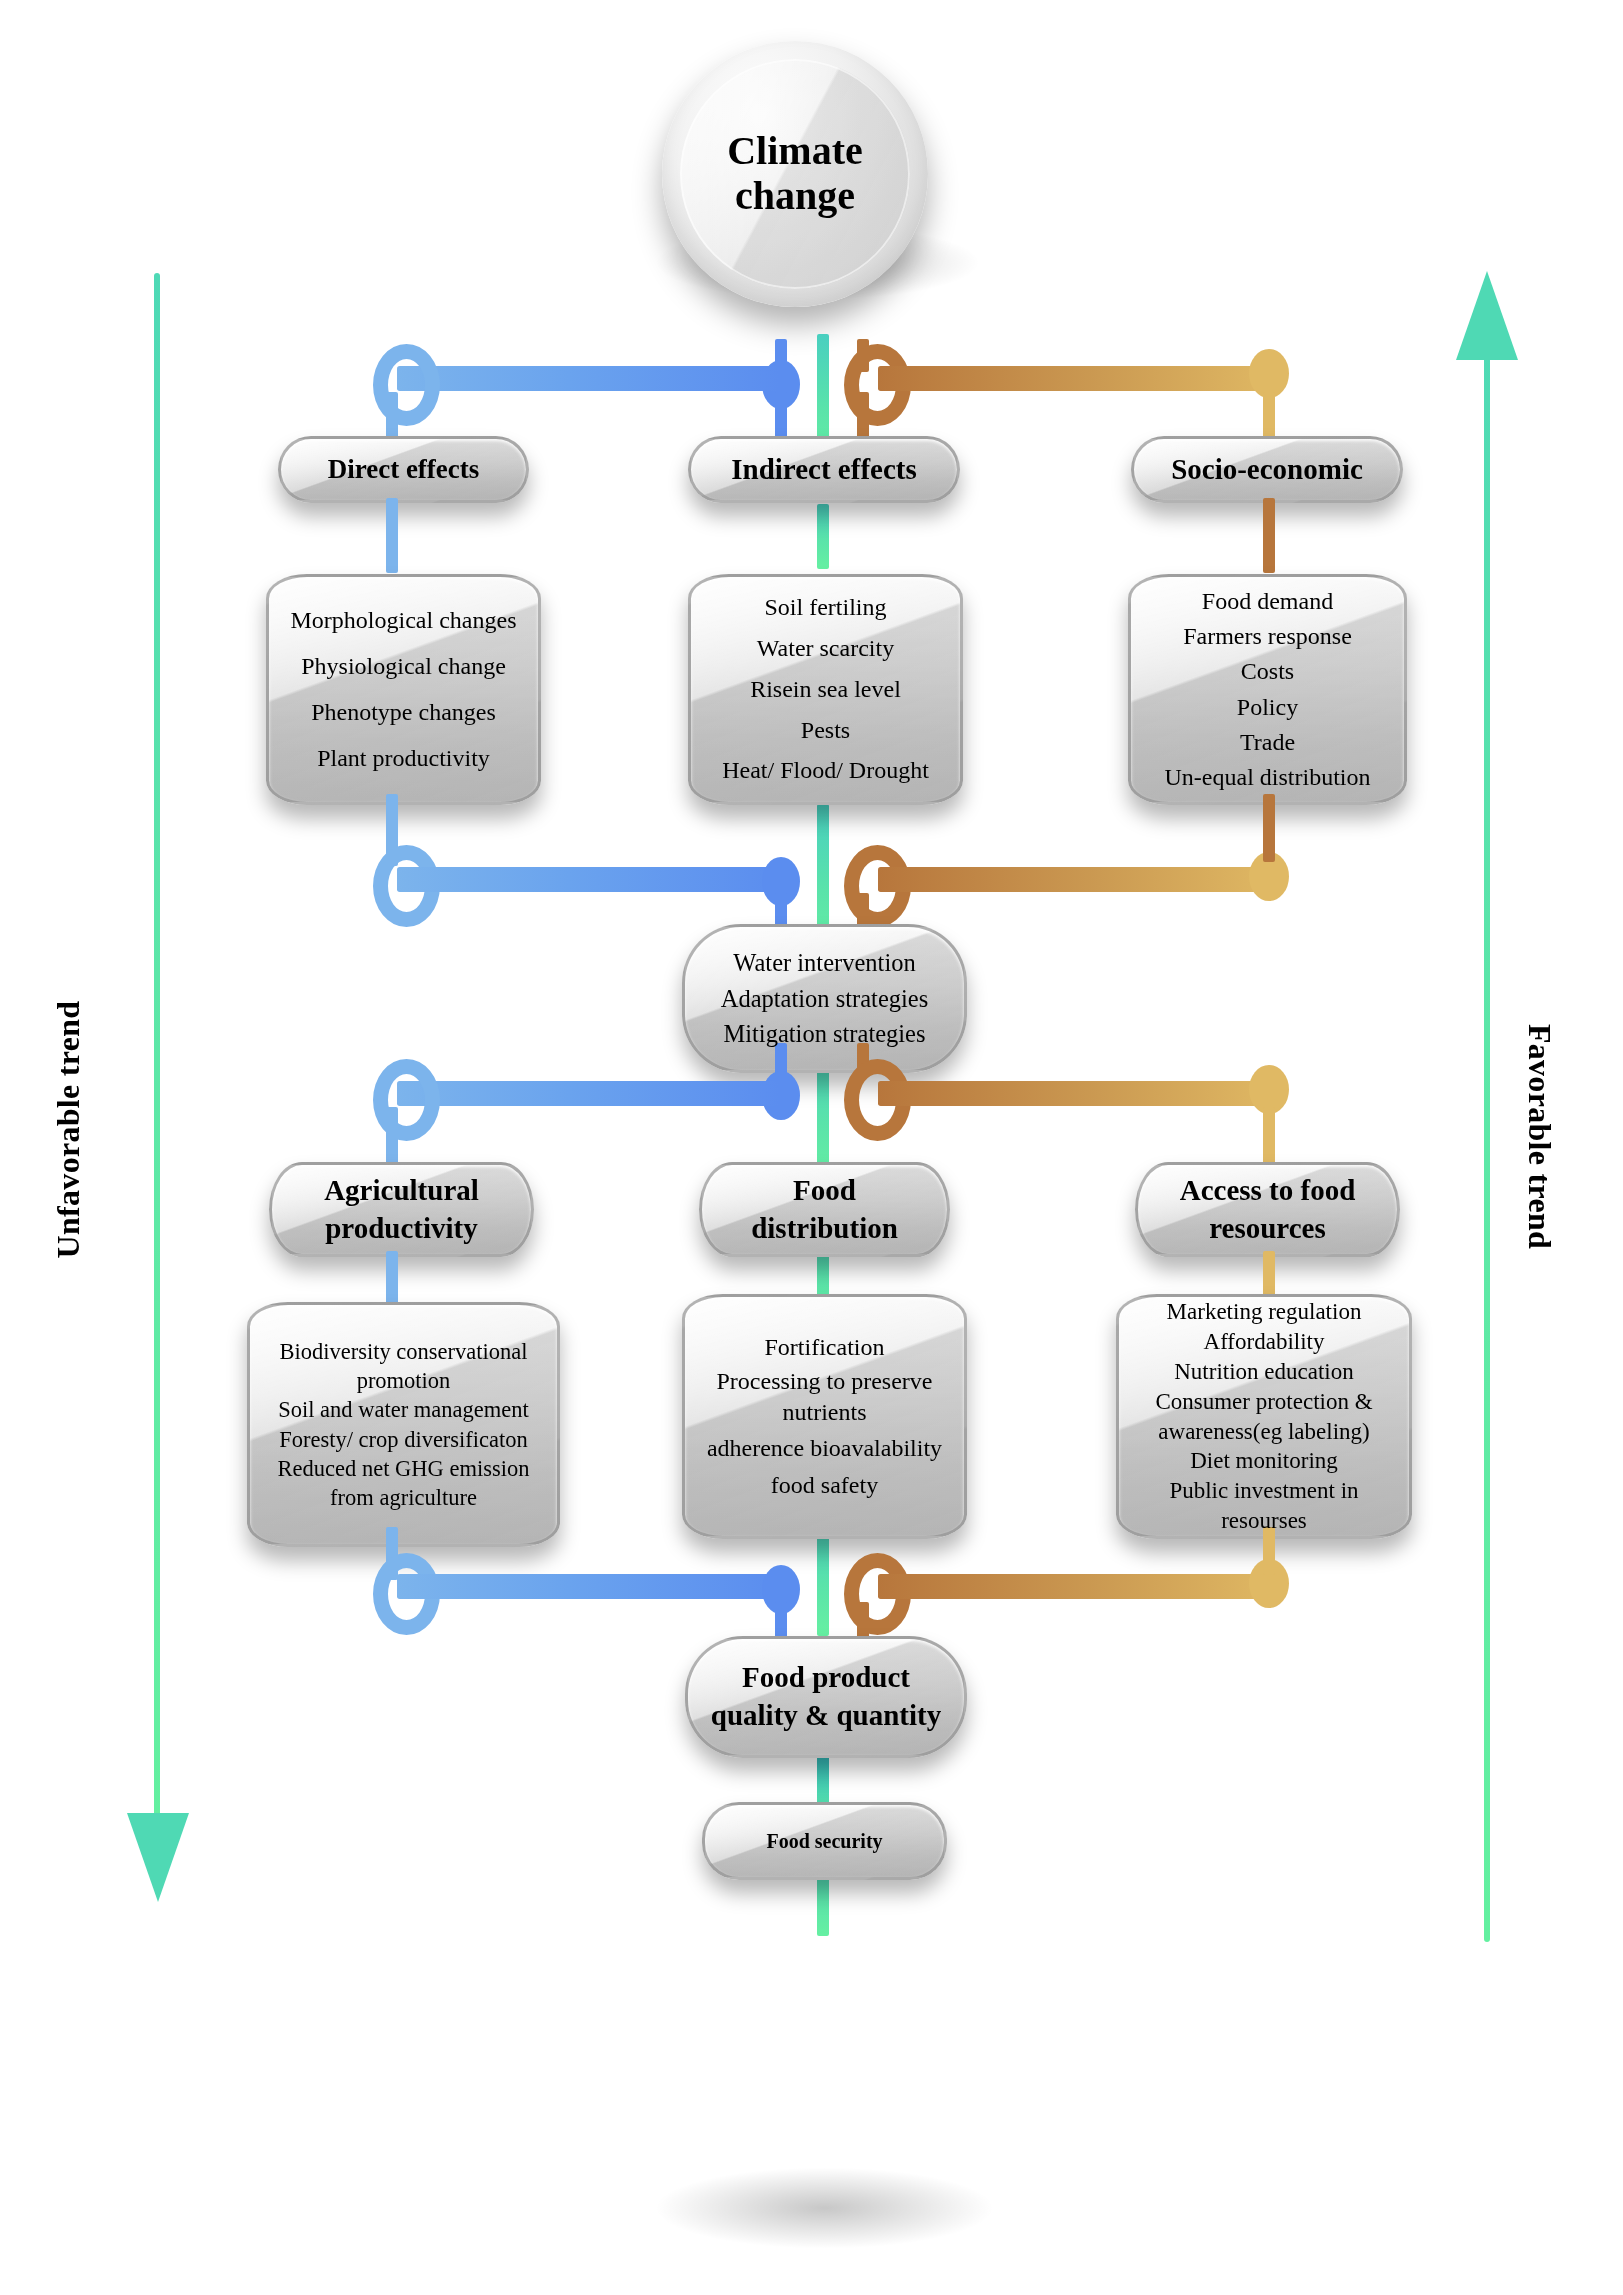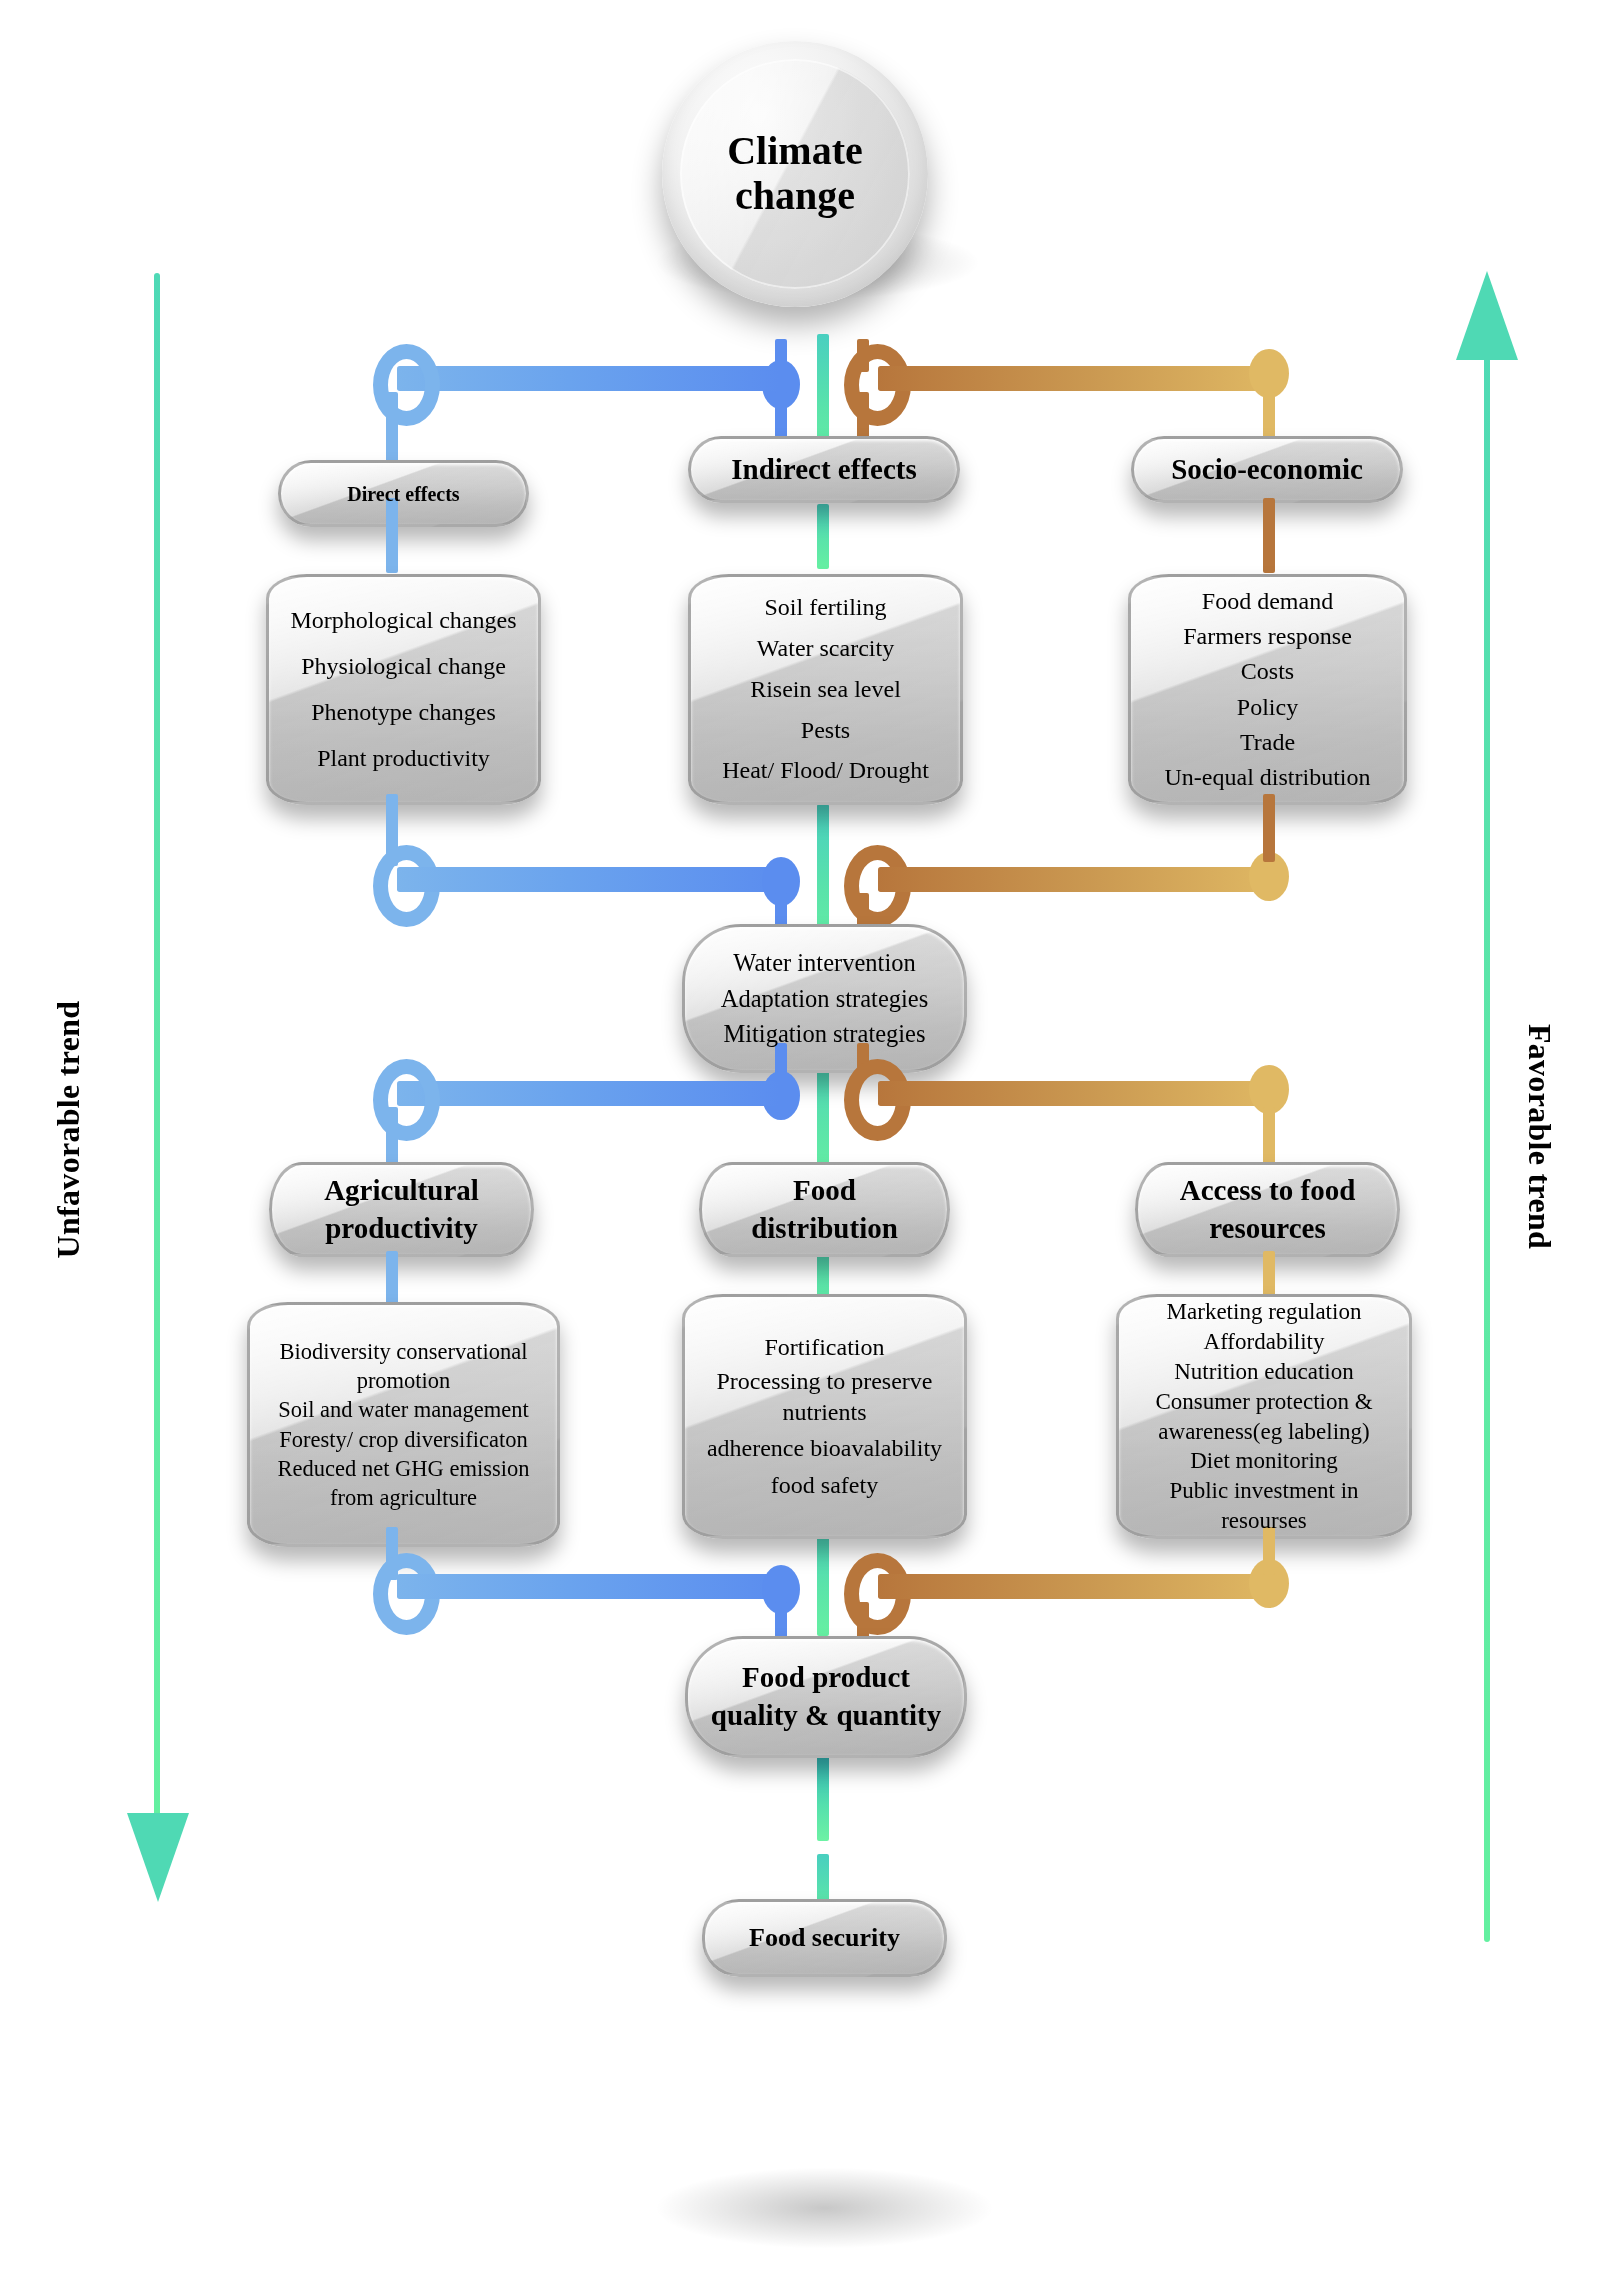--- a/index.html
+++ b/index.html
@@ -125,21 +125,21 @@
   <div class="vstub c-blue-l" style="left:386px;top:392px;height:92px;width:12.3px;"></div>
   <div class="vstub c-blue-d" style="left:775px;top:392px;height:51px;width:12.3px;"></div>
 
   <div class="vstub c-brown-d" style="left:857px;top:339px;height:33px;width:12.3px;"></div>
   <div class="ring brown-d" style="left:844px;top:344px;width:37px;height:52px;border-radius:50%;"></div>
   <div class="hbar c-brown-grad" style="left:878px;top:366px;width:402px;"></div>
   <div class="dot c-gold" style="left:1249px;top:349px;width:40px;height:49px;"></div>
   <div class="vstub c-gold" style="left:1263px;top:392px;height:92px;width:12.3px;"></div>
   <div class="vstub c-brown-d" style="left:857px;top:392px;height:48px;width:12.3px;"></div>
 
-  <div class="gbox pill" style="left:278px;top:436px;width:245px;height:61px;font-size:20px;margin-top:24px;">
+  <div class="gbox pill" style="left:278px;top:436px;width:245px;height:61px;font-size:27px;">
     <span class="txt cap-pill">Direct effects</span>
   </div>
   <div class="gbox pill" style="left:688px;top:436px;width:266px;height:61px;font-size:29px;">
     <span class="txt cap-pill">Indirect effects</span>
   </div>
   <div class="gbox pill" style="left:1131px;top:436px;width:266px;height:61px;font-size:29px;">
     <span class="txt cap-pill">Socio-economic</span>
   </div>
 
   <div class="vstub c-blue-l" style="left:386px;top:498px;height:75px;width:12.3px;"></div>
@@ -275,20 +275,20 @@
   <div class="vstub c-gold" style="left:1263px;top:1527px;height:48px;width:12.3px;"></div>
   <div class="vstub c-brown-d" style="left:857px;top:1602px;height:68px;width:12.3px;"></div>
 
   <div class="gbox" style="left:685px;top:1636px;width:276px;height:116px;font-size:29px;border-radius:58px;">
     <div class="txt cap-pill">
       <div>Food product</div>
       <div>quality &amp; quantity</div>
     </div>
   </div>
 
-  <div class="gbox" style="left:702px;top:1899px;width:239px;height:72px;font-size:26px;border-radius:37px;text-align:right;">
+  <div class="gbox" style="left:702px;top:1802px;width:239px;height:72px;font-size:20px;border-radius:37px;text-align:right;">
     <span class="txt cap-pill">Food security</span>
   </div>
 
   <div class="softshadow" style="left:654px;top:2167px;width:341px;height:82px;"></div>
 
 </div>
 
 
 </body></html>

